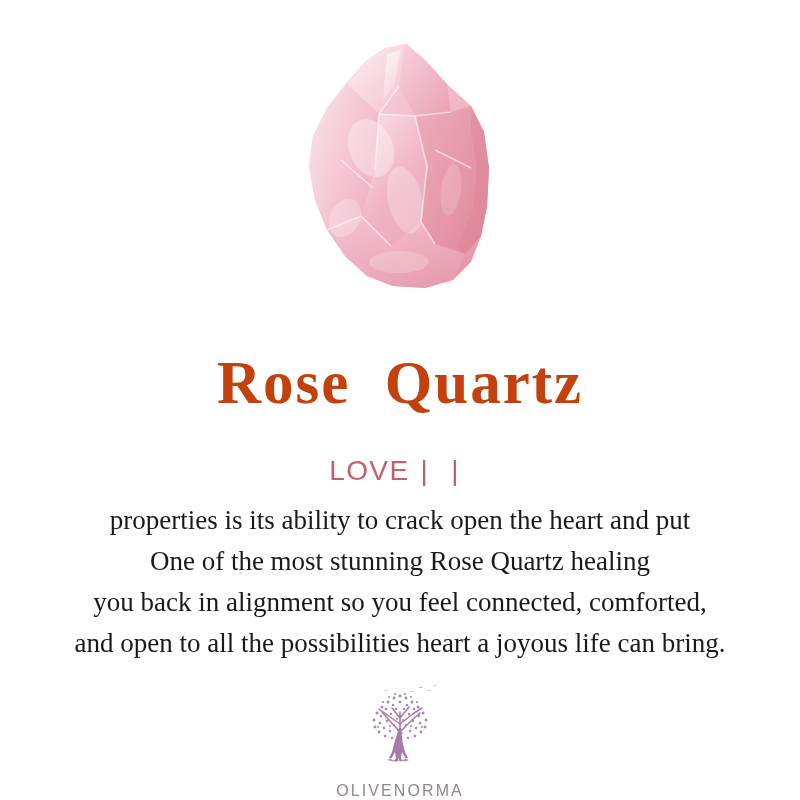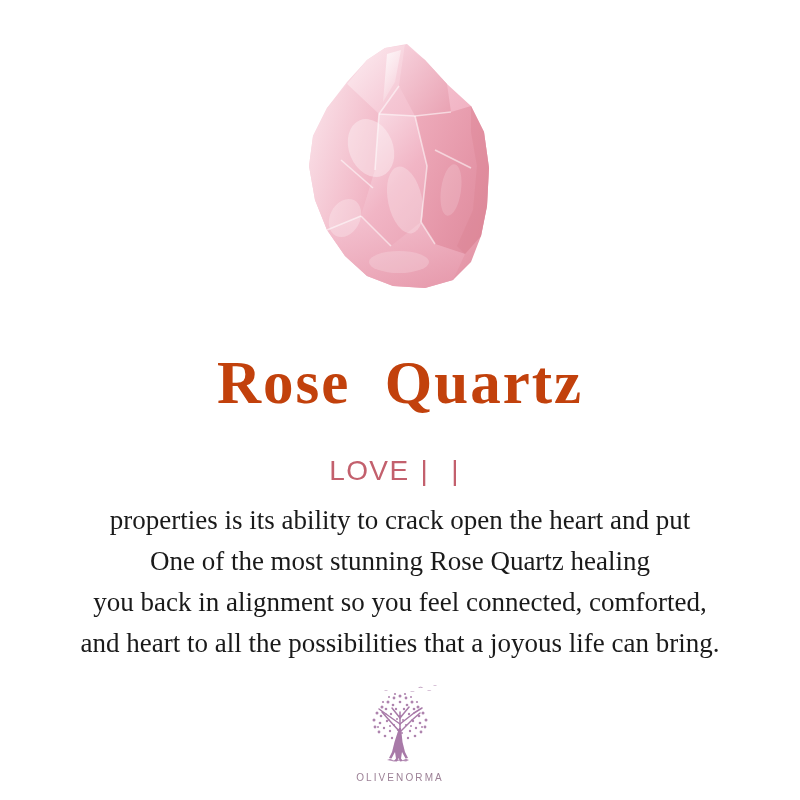--- a/index.html
+++ b/index.html
@@ -112,23 +112,23 @@
     top: 682px;
     width: 800px;
     display: flex;
     flex-direction: column;
     align-items: center;
   }
   .brand-mark {
     display: block;
   }
   .brand-name {
-    margin-top: 2px;
+    margin-top: 12px;
     font-family: "Liberation Sans", sans-serif;
-    font-size: 10px;
+    font-size: 16px;
     font-weight: 400;
     letter-spacing: 2.1px;
     color: #9c8196;
     text-align: right;
   }
 </style>
 </head>
 <body>
 
 <div class="poster">
@@ -224,21 +224,21 @@
   <div class="subtitle">
     <span class="seg">LOVE</span>
     <span class="sep">|</span>
     <span class="sep">|</span>
   </div>
 
   <div class="body-copy">
     <span class="ln">properties is its ability to crack open the heart and put</span>
     <span class="ln">One of the most stunning Rose Quartz healing</span>
     <span class="ln">you back in alignment so you feel connected, comforted,</span>
-    <span class="ln">and heart to all the possibilities that a joyous life can bring.</span>
+    <span class="ln">and open to all the possibilities heart a joyous life can bring.</span>
   </div>
 
   <div class="brand">
     <svg class="brand-mark" width="92" height="88" viewBox="0 0 92 88" aria-label="Olivenorma tree logo">
       <g fill="#a87aa8">
 
         <path d="M45 46 L47 46 L48.5 60 L51 70 L54 76 L51.5 76.5 L48 70 L47 76.5
                  L49 79 L46 79.5 L44.5 76 L43 79.5 L40 79 L42 76.5 L41 70 L37.5 76.5
                  L35 76 L38 70 L40.5 60 Z"></path>
 

